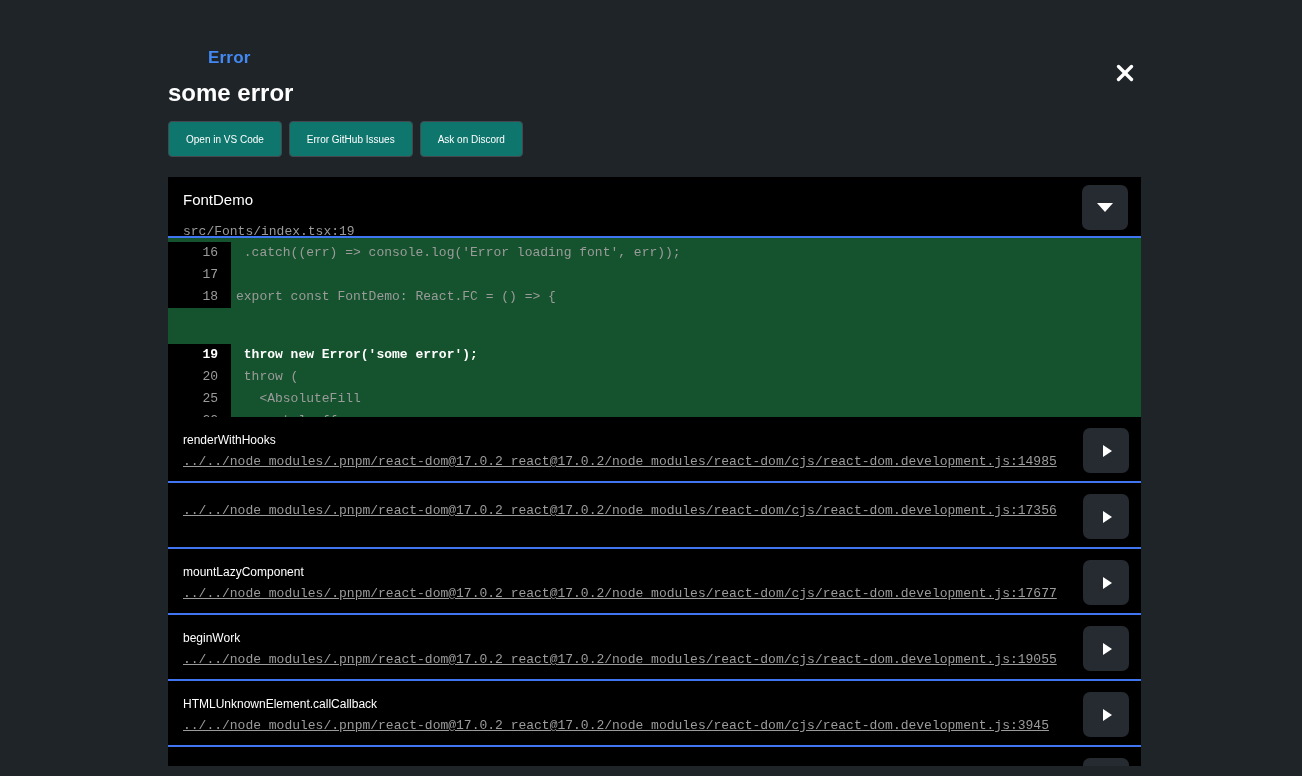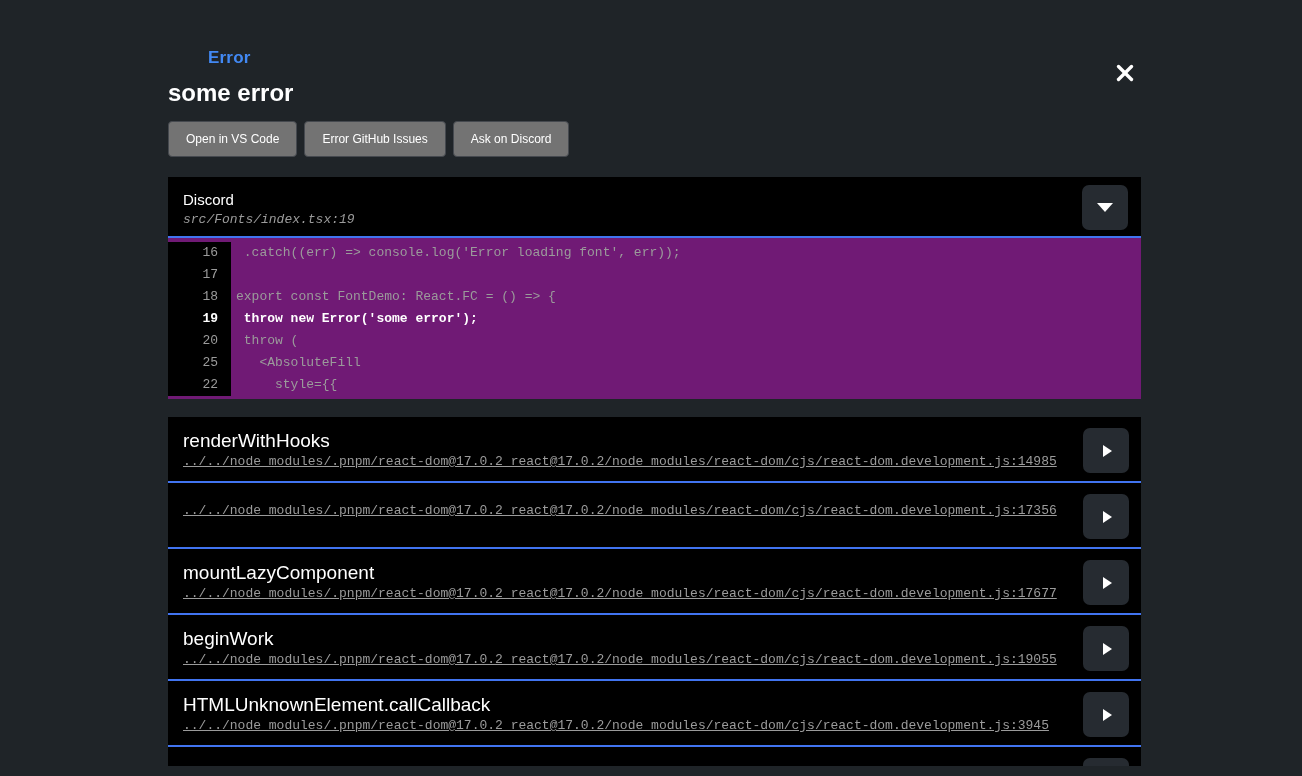--- a/index.html
+++ b/index.html
@@ -17,73 +17,72 @@
     position:absolute; top:48px; left:0;
     font-size:17px; font-weight:bold; color:#4289f4; letter-spacing:.2px;margin-left:40px;
   }
   .err-title {
     position:absolute; top:79px; left:0;
     font-size:24px; font-weight:bold; color:#fff;
   }
   .actions { position:absolute; top:121px; left:0; display:flex; gap:7px; }
   .action-btn {
     height:36px; padding:0 17px;
-    background:#737373; border:1px solid #45494f; border-radius:4px;
-    color:#fff; font-size:12px; font-family:"Liberation Sans", sans-serif;
+    background:#0f766e; border:1px solid #45494f; border-radius:4px;
+    color:#fff; font-size:10px; font-family:"Liberation Sans", sans-serif;
     display:flex; align-items:center; cursor:pointer; white-space:nowrap;
   }
   .close-btn {
     position:absolute; left:1114px; top:62px; width:22px; height:22px;
     background:transparent; border:none; cursor:pointer;
     display:flex; align-items:center; justify-content:center;
   }
 
   
   .code-frame { position:absolute; top:177px; left:0; width:973px; }
   .cf-header {
     position:relative; background:#000; height:61px;
     border-bottom:2px solid #4174f0; padding:14px 0 0 15px;
   }
   .cf-title { color:#fff; font-size:15px; line-height:17px; }
   .cf-loc {
-    color:#9b9b9b; font-size:13px; margin-top:4px;
+    color:#9b9b9b; font-size:13px; margin-top:16px;
     font-family:"Liberation Mono", monospace;
-    font-style:italic;
   }
   .icon-btn {
     position:absolute; right:13px; top:8px; width:46px; height:45px;
     background:#262b31; border:none; border-radius:7px; cursor:pointer;
     display:flex; align-items:center; justify-content:center;
   }
   .tri-down {
     width:0; height:0;
     border-left:8px solid transparent; border-right:8px solid transparent;
     border-top:9px solid #fff;
   }
   .tri-right {
     width:0; height:0; margin-left:3px;
     border-top:6px solid transparent; border-bottom:6px solid transparent;
     border-left:9px solid #fff;
   }
-  .cf-body { background:#701a75; padding:4px 0 3px 0; }
+  .cf-body { background:#14532d; padding:4px 0 3px 0; }
   .code-line { display:flex; line-height:22px; font-family:"Liberation Mono", monospace; font-size:13px; }
   .ln {
     width:63px; flex:0 0 63px; background:#000; color:#9b9b9b;
     text-align:right; padding-right:13px;
   }
   .lc { flex:1; color:#9b9b9b; padding-left:5px; white-space:pre; }
-  .code-line.hl .ln, .code-line.hl .lc { color:#fff; font-weight:bold; }
+  .code-line.hl .ln, .code-line.hl .lc { color:#fff; font-weight:bold;margin-top:36px; }
 
   
   .stack { position:absolute; top:417px; left:0; width:973px; }
   .frame {
     position:relative; background:#000; height:66px;
     border-bottom:2px solid #4174f0; padding:15px 0 0 15px;
   }
-  .frame-title { color:#fff; font-size:19px; line-height:17px; }
+  .frame-title { color:#fff; font-size:12px; line-height:17px; }
   .frame-path {
     color:#9b9b9b; font-size:13px; margin-top:5px;
     font-family:"Liberation Mono", monospace; white-space:pre;text-decoration:underline;
   }
   .frame .icon-btn { top:11px; right:12px; }
   .frame.partial { height:19px; border-bottom:none; overflow:hidden; }
   .close-x line { stroke:#fff; stroke-width:3.4; stroke-linecap:round; }
 </style>
 </head>
 <body>
@@ -101,21 +100,21 @@
   <div class="err-title">some error</div>
 
   <div class="actions">
     <button class="action-btn">Open in VS Code</button>
     <button class="action-btn">Error GitHub Issues</button>
     <button class="action-btn">Ask on Discord</button>
   </div>
 
   <div class="code-frame">
     <div class="cf-header">
-      <div class="cf-title">Discord</div>
+      <div class="cf-title">FontDemo</div>
       <div class="cf-loc">src/Fonts/index.tsx:19</div>
       <button class="icon-btn">
         <span class="tri-down"></span>
       </button>
     </div>
     <div class="cf-body">
       <div class="code-line">
         <span class="ln">16</span>
           <span class="lc"> .catch((err) =&gt; console.log('Error loading font', err));</span>
       </div>

